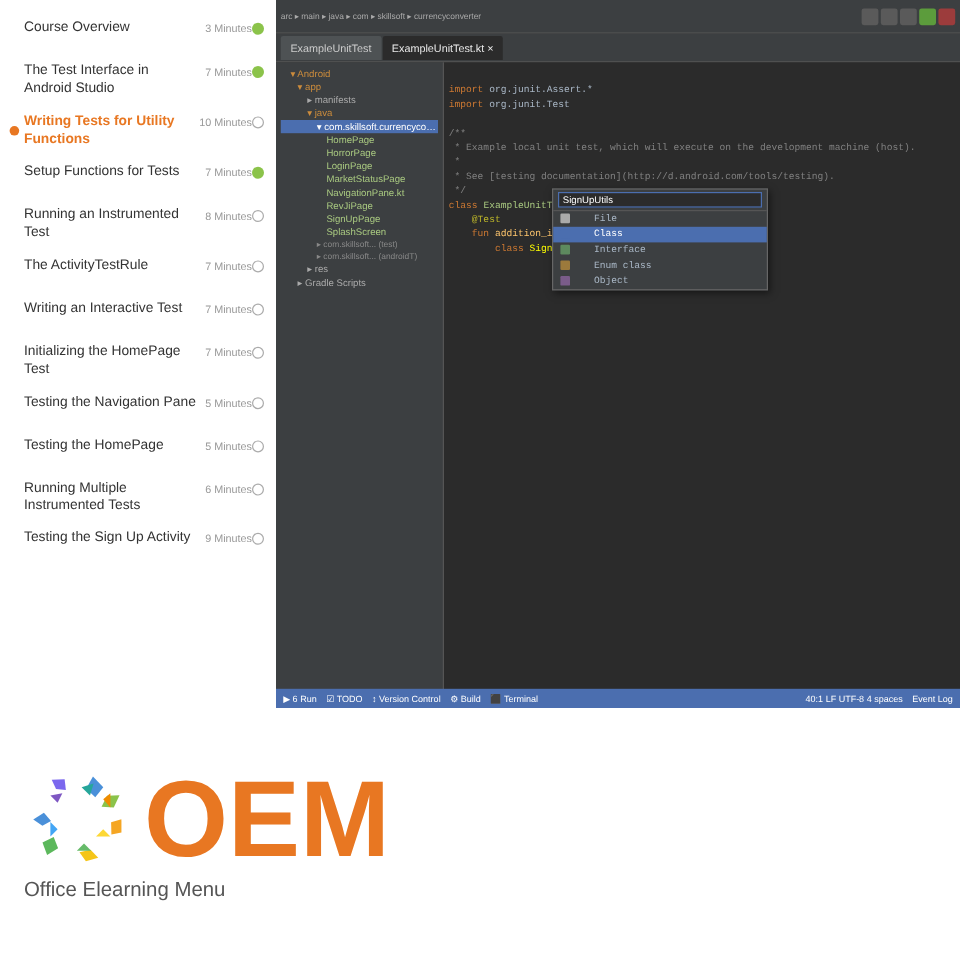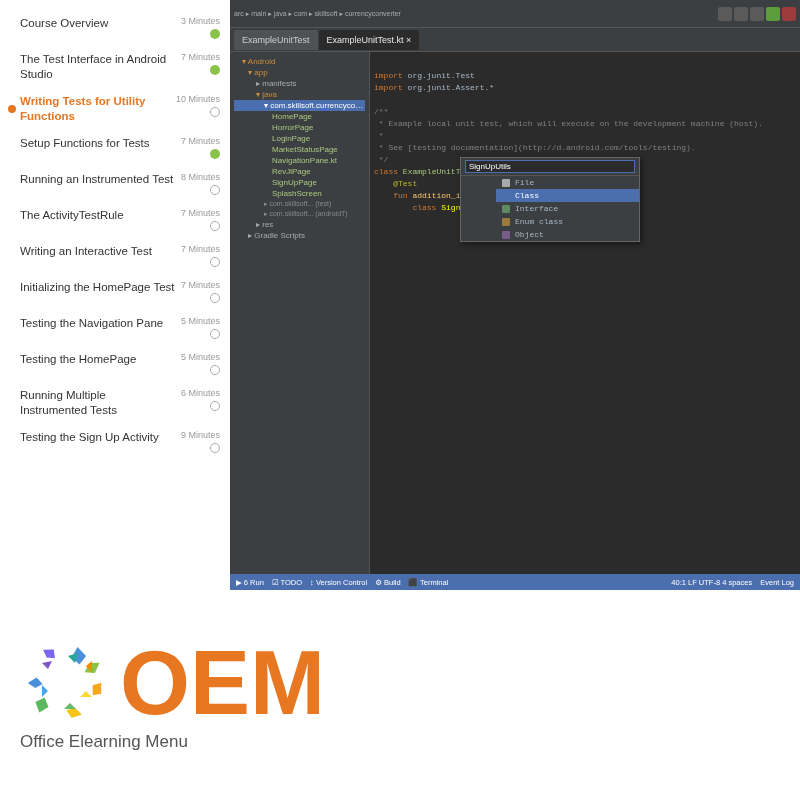--- a/index.html
+++ b/index.html
@@ -67,21 +67,21 @@
       line-height: 1.3;
     }
 
     .sidebar-item.active .sidebar-item-text {
       color: #e87722;
       font-weight: bold;
     }
 
     .sidebar-item-meta {
       display: flex;
-      flex-direction: column;
+      flex-direction: row;
       align-items: flex-end;
       margin-left: 6px;
       flex-shrink: 0;
     }
 
     .duration {
       font-size: 9px;
       color: #999;
       white-space: nowrap;
     }
@@ -227,24 +227,23 @@
       padding: 3px 6px;
       color: #ccc;
       font-size: 8px;
       border-bottom: 1px solid #555;
     }
 
     .popup-item {
       padding: 2px 6px;
       color: #a9b7c6;
       display: flex;
-      align-items: center;
-      gap: 5px;
+      align-items: flex-start;
+      gap: 20px;
       cursor: pointer;
-      margin-left: 35px;
     }
 
     .popup-item.selected {
       background: #4b6eaf;
       color: #fff;
     }
 
     .popup-item-icon {
       width: 8px;
       height: 8px;
@@ -453,22 +452,22 @@
           <div class="tree-item tree-indent4 tree-kotlin">SignUpPage</div>
           <div class="tree-item tree-indent4 tree-kotlin">SplashScreen</div>
           <div class="tree-item tree-indent3" style="color:#888;font-size:7px;">▸ com.skillsoft... (test)</div>
           <div class="tree-item tree-indent3" style="color:#888;font-size:7px;">▸ com.skillsoft... (androidT)</div>
           <div class="tree-item tree-indent2">▸ res</div>
           <div class="tree-item tree-indent1">▸ Gradle Scripts</div>
         </div>
 
         <div class="ide-editor">
           <div class="code-line">&nbsp;</div>
+          <div class="code-line"><span class="kw">import</span> org.junit.Assert.*</div>
           <div class="code-line"><span class="kw">import</span> org.junit.Test</div>
-          <div class="code-line"><span class="kw">import</span> org.junit.Assert.*</div>
           <div class="code-line">&nbsp;</div>
           <div class="code-line comment">/**</div>
           <div class="code-line comment">&nbsp;* Example local unit test, which will execute on the development machine (host).</div>
           <div class="code-line comment">&nbsp;*</div>
           <div class="code-line comment">&nbsp;* See [testing documentation](http://d.android.com/tools/testing).</div>
           <div class="code-line comment">&nbsp;*/</div>
           <div class="code-line"><span class="kw">class</span> <span class="cls-name">ExampleUnitTest</span> {</div>
           <div class="code-line">&nbsp;&nbsp;&nbsp;&nbsp;<span class="annotation">@Test</span></div>
           <div class="code-line">&nbsp;&nbsp;&nbsp;&nbsp;<span class="kw">fun</span> <span class="fn-name">addition_isCorrect</span>() {</div>
           <div class="code-line">&nbsp;&nbsp;&nbsp;&nbsp;&nbsp;&nbsp;&nbsp;&nbsp;<span class="kw">class</span> <span style="color:#ffff00;background:#2b2b2b;">SignUpUtils</span></div>

